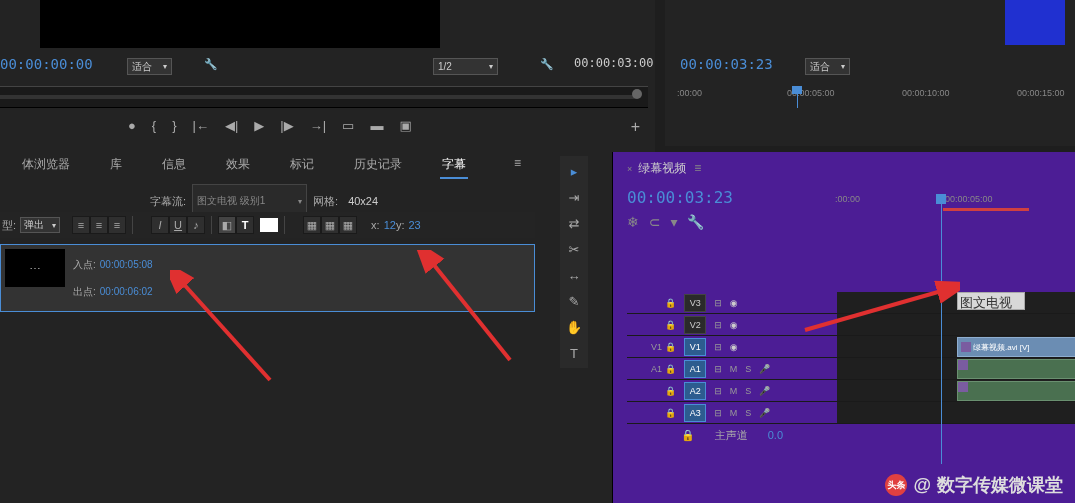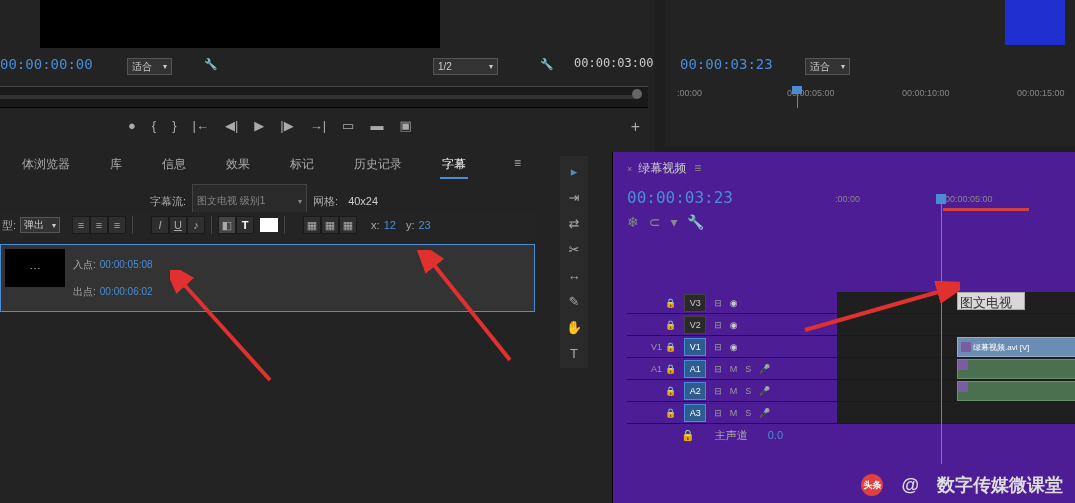--- a/index.html
+++ b/index.html
@@ -35,21 +35,21 @@
     .grid-label { margin-left: 0; color: #aaa; }
     .grid-val { color: #ccc; margin-left: 4px; }
     
     .edit-row { position: absolute; left: 0; top: 212px; width: 535px; height: 26px; background: #242424; display: flex; align-items: center; padding-left: 2px; }
     .type-label { color: #aaa; }
     .type-dd { width: 40px; height: 16px; background: #333; border: 1px solid #555; margin-left: 4px; display: flex; align-items: center; padding: 0 3px; font-size: 10px; }
     .btn-group { display: flex; margin-left: 12px; }
     .btn { width: 18px; height: 18px; background: #2f2f2f; border: 1px solid #1a1a1a; display: flex; align-items: center; justify-content: center; color: #aaa; font-size: 11px; cursor: pointer; }
     .divider-v { width: 1px; height: 18px; background: #444; margin: 0 6px; }
     .color-swatch { width: 18px; height: 14px; background: #fff; margin-left: 6px; }
-    .xy-group { display: flex; gap: 10px; margin-left: 14px; color: #aaa; font-size: 11px; }
+    .xy-group { display: flex; margin-left: 14px; color: #aaa; font-size: 11px; }
     .xy-val { color: #4a8dd6; margin-left: 4px; }
     
     .clip-row { position: absolute; left: 0; top: 244px; width: 535px; height: 68px; background: #333; border: 1px solid #4a8dd6; display: flex; }
     .thumb { width: 60px; height: 38px; margin: 4px; background: #000; display: flex; align-items: center; justify-content: center; color: #fff; font-size: 6px; }
     .inout { display: flex; flex-direction: column; justify-content: space-around; padding: 6px 4px; font-size: 10px; white-space: nowrap; }
     .in-label { color: #aaa; }
     .tc-val { color: #4a8dd6; margin-left: 4px; }
     .caption-text { flex: 1; padding: 6px 10px; font-size: 12px; color: #fff; }
     
     
@@ -89,21 +89,21 @@
     .fx-icon { width: 10px; height: 10px; background: #7a5ca0; margin-right: 2px; display: inline-block; }
     .mix-track { height: 22px; display: flex; align-items: center; padding-left: 54px; color: #aaa; gap: 20px; }
     .mix-val { color: #4a8dd6; }
     
     
     .toolbar { position: absolute; left: 560px; top: 156px; width: 28px; display: flex; flex-direction: column; gap: 8px; align-items: center; color: #aaa; background: #2a2a2a; padding: 6px 0; }
     .tool { width: 18px; height: 18px; display: flex; align-items: center; justify-content: center; cursor: pointer; font-size: 13px; }
     .tool.active { color: #4a8dd6; }
     
     
-    .watermark { position: absolute; right: 12px; bottom: 6px; color: #ddd; font-size: 18px; font-weight: bold; display: flex; align-items: center; gap: 18px; }
+    .watermark { position: absolute; right: 12px; bottom: 6px; color: #ddd; font-size: 18px; font-weight: bold; display: flex; align-items: center; gap: 6px; }
     .wm-logo { width: 22px; height: 22px; border-radius: 50%; background: #e04040; display: flex; align-items: center; justify-content: center; color: #fff; font-size: 9px; }
     
     
     .arrow-svg { position: absolute; pointer-events: none; z-index: 10; }
   </style>
 </head>
 <body>
 
 <div class="left-panel">
   <div class="source-monitor"></div>

